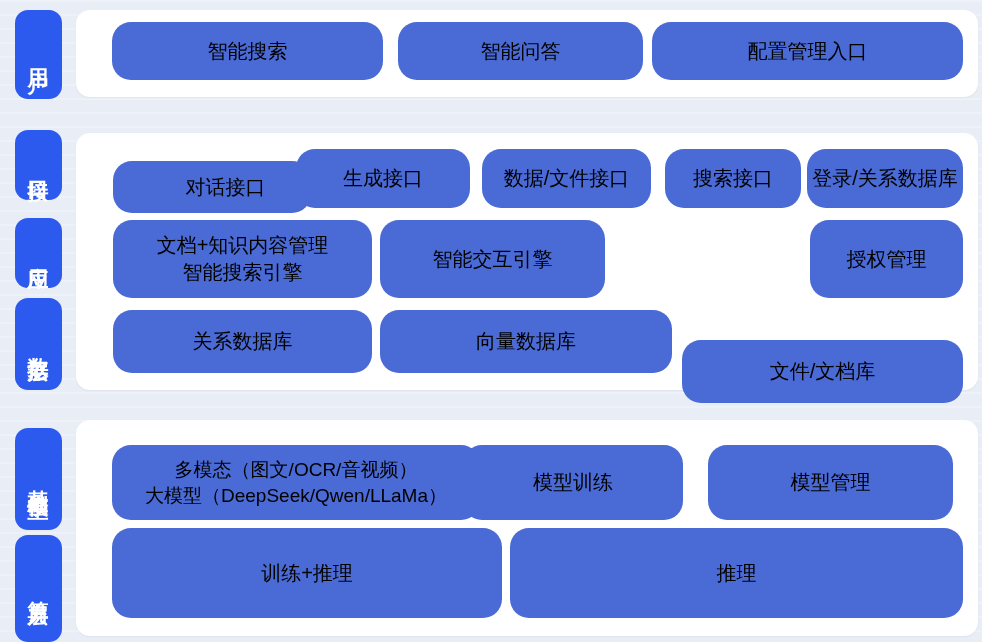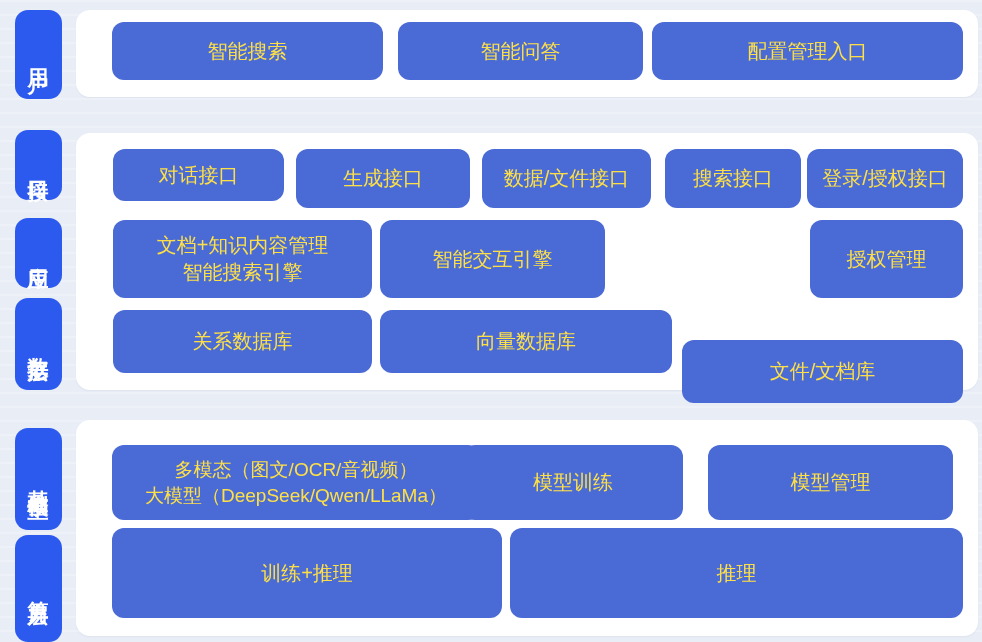--- a/index.html
+++ b/index.html
@@ -50,37 +50,37 @@
   .pill-user      { top: 10px;  height: 89px;  }
   .pill-interface { top: 130px; height: 70px;  }
   .pill-app       { top: 218px; height: 70px;  }
   .pill-data      { top: 298px; height: 92px;  }
   .pill-model     { top: 428px; height: 102px; }
   .pill-compute   { top: 535px; height: 107px; }
 
   .node {
     position: absolute;
     background: #4a6ad5;
-    border-radius: 12px;
-    color: #fde047;
+    border-radius: 19px;
+    color: #000000;
     display: flex; flex-direction: column;
     align-items: center; justify-content: center;
     font-size: 20px; font-weight: 500;
     text-align: center;
     line-height: 1.35;
     white-space: nowrap;
   }
 
   
   .n-search  { left: 36px;  top: 12px; width: 271px; height: 58px; }
   .n-qa      { left: 322px; top: 12px; width: 245px; height: 58px; }
   .n-config  { left: 576px; top: 12px; width: 311px; height: 58px; }
 
   
-  .n-dialog  { left: 37px;  top: 16px; width: 171px; height: 52px; }
+  .n-dialog  { left: 37px;  top: 28px; width: 171px; height: 52px; padding-left: 27px; }
   .n-gen     { left: 220px; top: 16px; width: 174px; height: 59px; }
   .n-datafile{ left: 406px; top: 16px; width: 169px; height: 59px; }
   .n-searchif{ left: 589px; top: 16px; width: 136px; height: 59px; }
   .n-loginif { left: 731px; top: 16px; width: 156px; height: 59px; }
 
   
   .n-dockm   { left: 37px;  top: 87px; width: 259px; height: 78px; }
   .n-interact{ left: 304px; top: 87px; width: 225px; height: 78px; }
   .n-prompt  { left: 544px; top: 87px; width: 181px; height: 78px; }
   .n-authmgr { left: 734px; top: 87px; width: 153px; height: 78px; }
@@ -115,21 +115,21 @@
     <div class="node n-search">智能搜索</div>
     <div class="node n-qa">智能问答</div>
     <div class="node n-config">配置管理入口</div>
   </div>
 
   <div class="panel panel2">
     <div class="node n-dialog">对话接口</div>
     <div class="node n-gen">生成接口</div>
     <div class="node n-datafile">数据/文件接口</div>
     <div class="node n-searchif">搜索接口</div>
-    <div class="node n-loginif">登录/授权接口</div>
+    <div class="node n-loginif">登录/关系数据库</div>
 
     <div class="node n-interact">智能交互引擎</div>
     <div class="node n-dockm">
       <span>文档+知识内容管理</span>
       <span>智能搜索引擎</span>
     </div>
     <div class="node n-authmgr">授权管理</div>
 
     <div class="node n-reldb">关系数据库</div>
     <div class="node n-vecdb">向量数据库</div>

